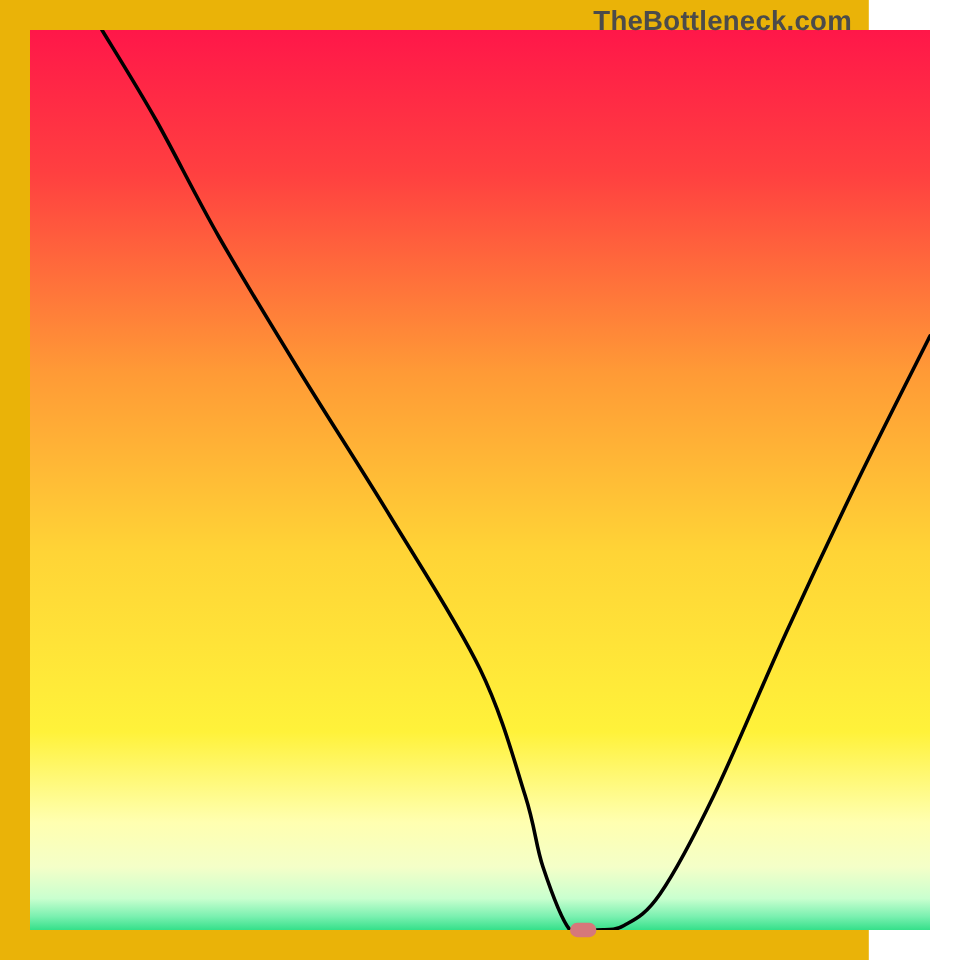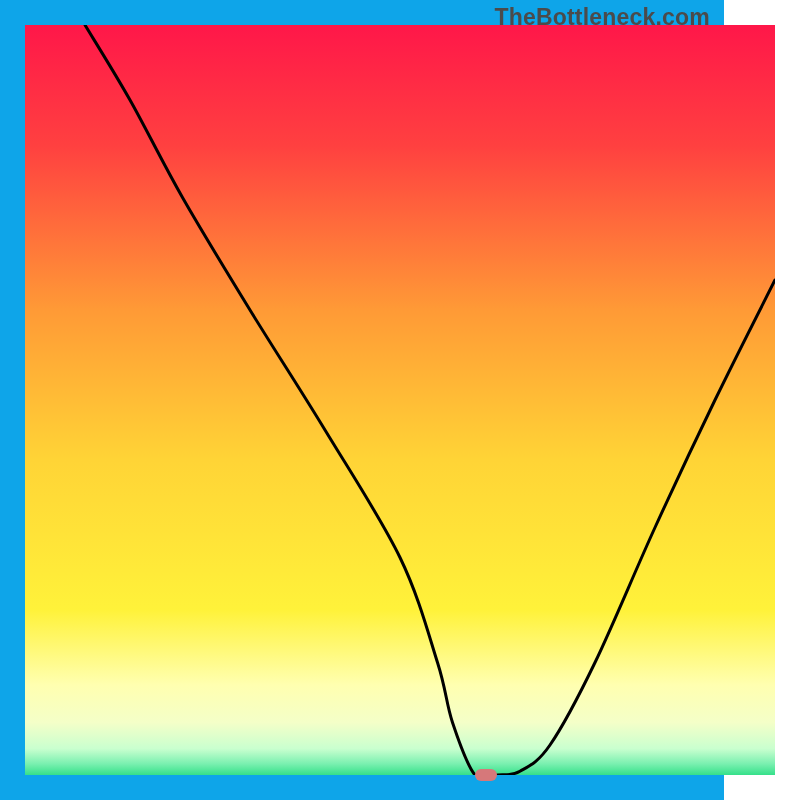--- a/index.html
+++ b/index.html
@@ -6,21 +6,21 @@
     margin: 0;
     padding: 0;
     width: 800px;
     height: 800px;
     overflow: hidden;
     font-family: Arial, Helvetica, sans-serif;
   }
   .frame {
     width: 724px;
     height: 800px;
-    background: #0ea5e9;
+    background: #eab308;
     position: relative;
   }
   .watermark {
     position: absolute;
     top: 4px;
     right: 14px;
     color: #4b4b4b;
     font-size: 23px;
     font-weight: 600;
     letter-spacing: 0.2px;

